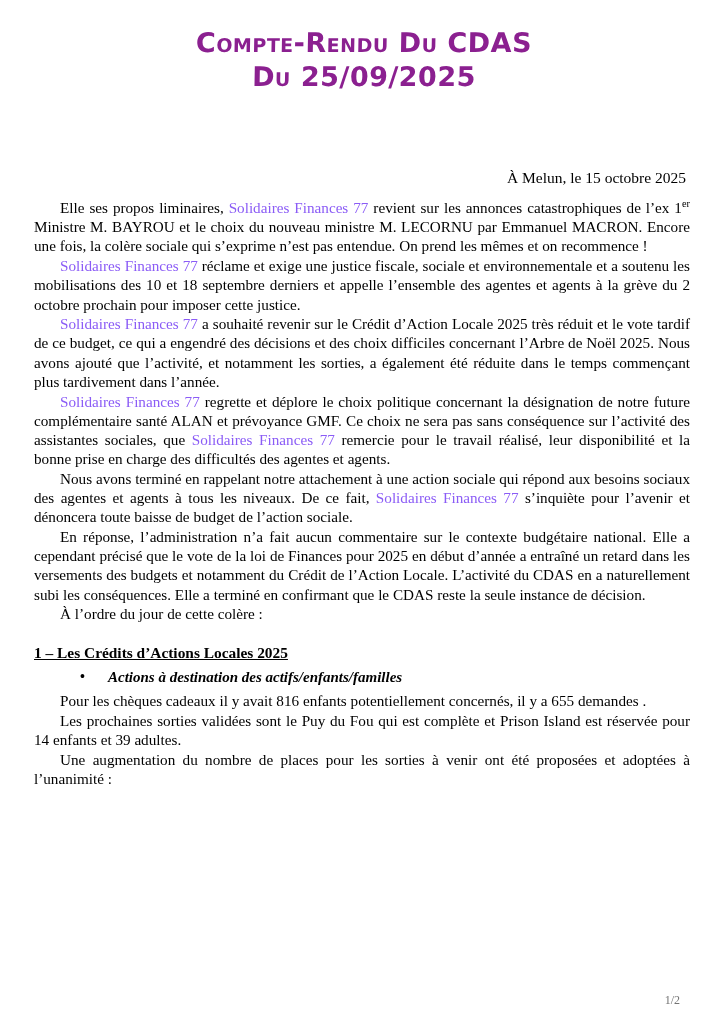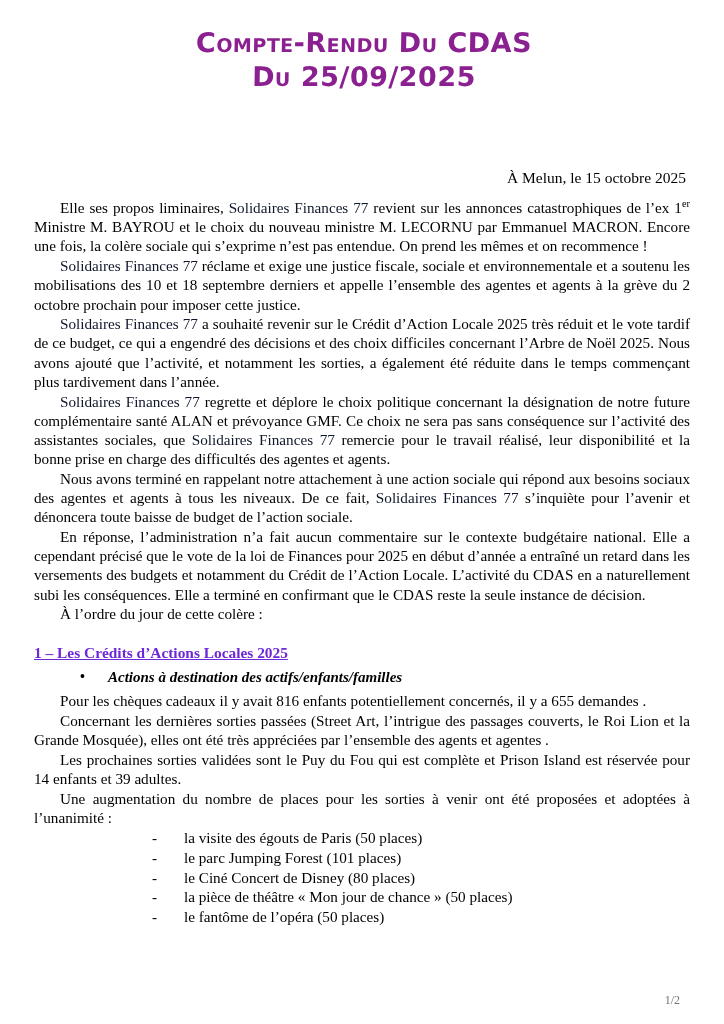--- a/index.html
+++ b/index.html
@@ -74,25 +74,25 @@
     font-size: 15.2px;
     line-height: 19.2px;
   }
   p.para {
     margin: 0 0 0.5px 0;
     text-align: justify;
     text-indent: 26px;
     hyphens: none;
   }
 
-  .sf { color: #0f172a; }
+  .sf { color: #8b5cf6; }
   sup { font-size: 0.68em; vertical-align: super; line-height: 0; }
 
   h2.section-heading {
-    color: #6d28d9;
+    color: #000000;
     font-weight: bold;
     font-size: 15.4px;
     line-height: 20px;
     margin: 10px 0 2px 0;
     text-decoration: underline;
     display: inline-block;
   }
   .heading-row { margin-top: 10px; }
 
   ul.bullet-list {
@@ -178,28 +178,20 @@
 
     <div class="heading-row">
       <h2 class="section-heading">1 – Les Crédits d’Actions Locales 2025</h2>
     </div>
 
     <ul class="bullet-list">
       <li>Actions à destination des actifs/enfants/familles</li>
     </ul>
 
     <p class="para">Pour les chèques cadeaux il y avait 816 enfants potentiellement concernés, il y a 655 demandes .</p>
-    <p class="para">Concernant les dernières sorties passées (Street Art, l’intrigue des passages couverts, le Roi Lion et la Grande Mosquée), elles ont été très appréciées par l’ensemble des agents et agentes .</p>
     <p class="para">Les prochaines sorties validées sont le Puy du Fou qui est complète et Prison Island est réservée pour 14 enfants et 39 adultes.</p>
     <p class="para">Une augmentation du nombre de places pour les sorties à venir ont été proposées et adoptées à l’unanimité :</p>
 
-    <ul class="dash-list">
-      <li>la visite des égouts de Paris (50 places)</li>
-      <li>le parc Jumping Forest (101 places)</li>
-      <li>le Ciné Concert de Disney (80 places)</li>
-      <li>la pièce de théâtre « Mon jour de chance » (50 places)</li>
-      <li>le fantôme de l’opéra (50 places)</li>
-    </ul>
   </div>
 
   <div class="footer">1/2</div>
 
 </div>
 
 </body></html>

